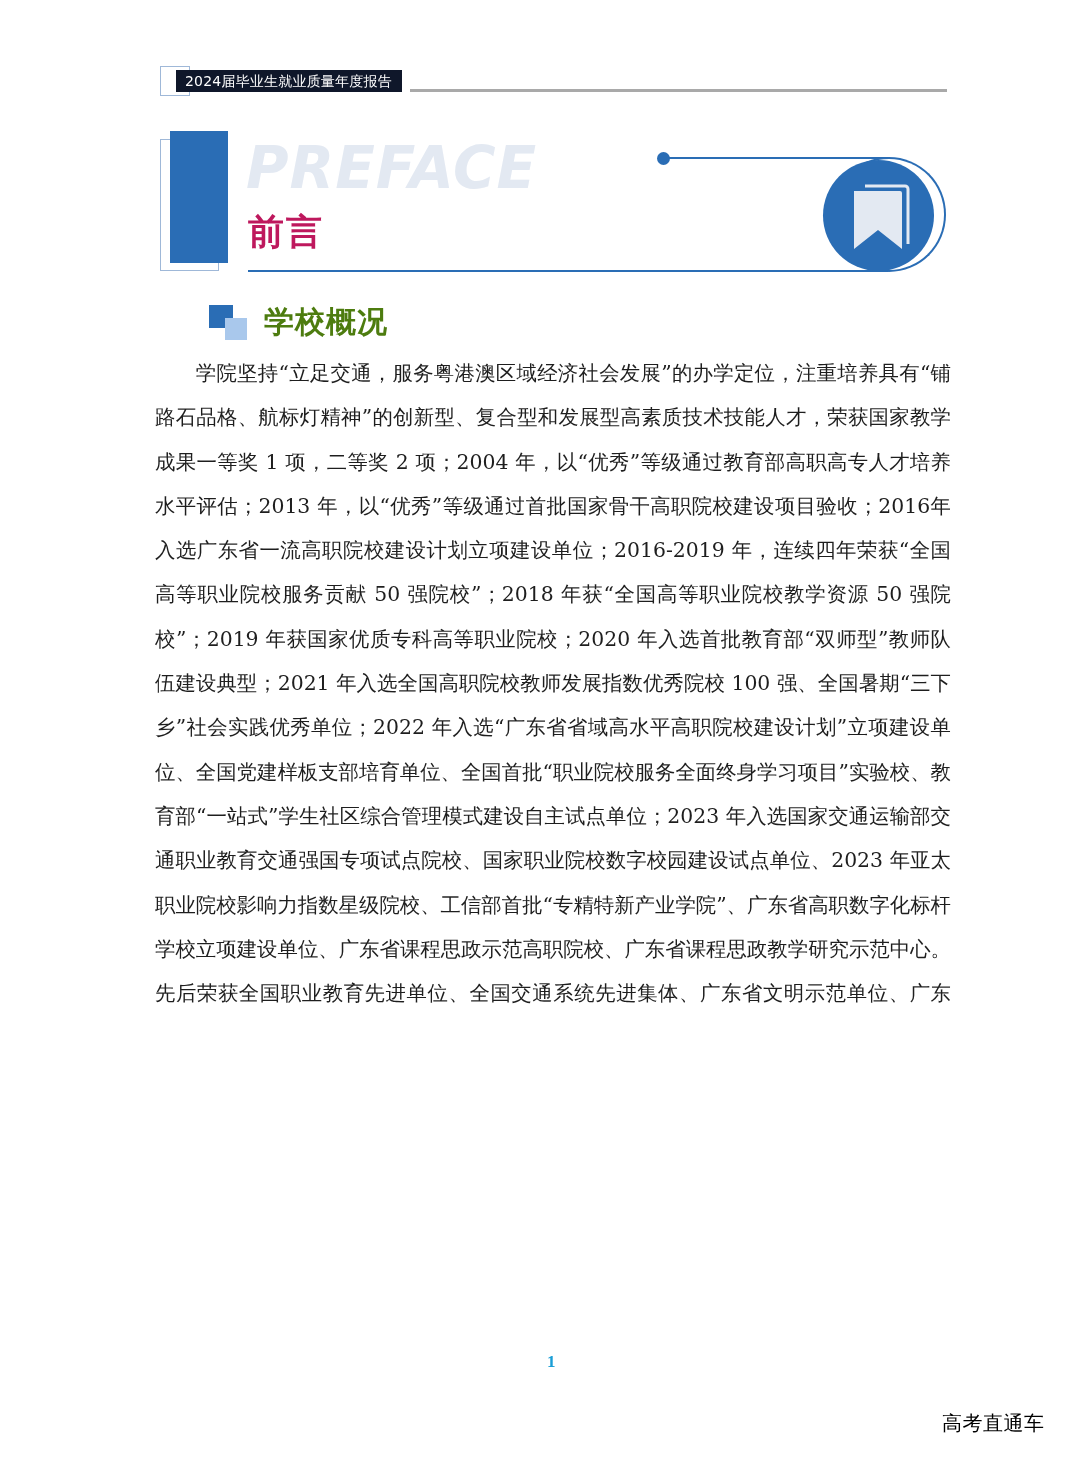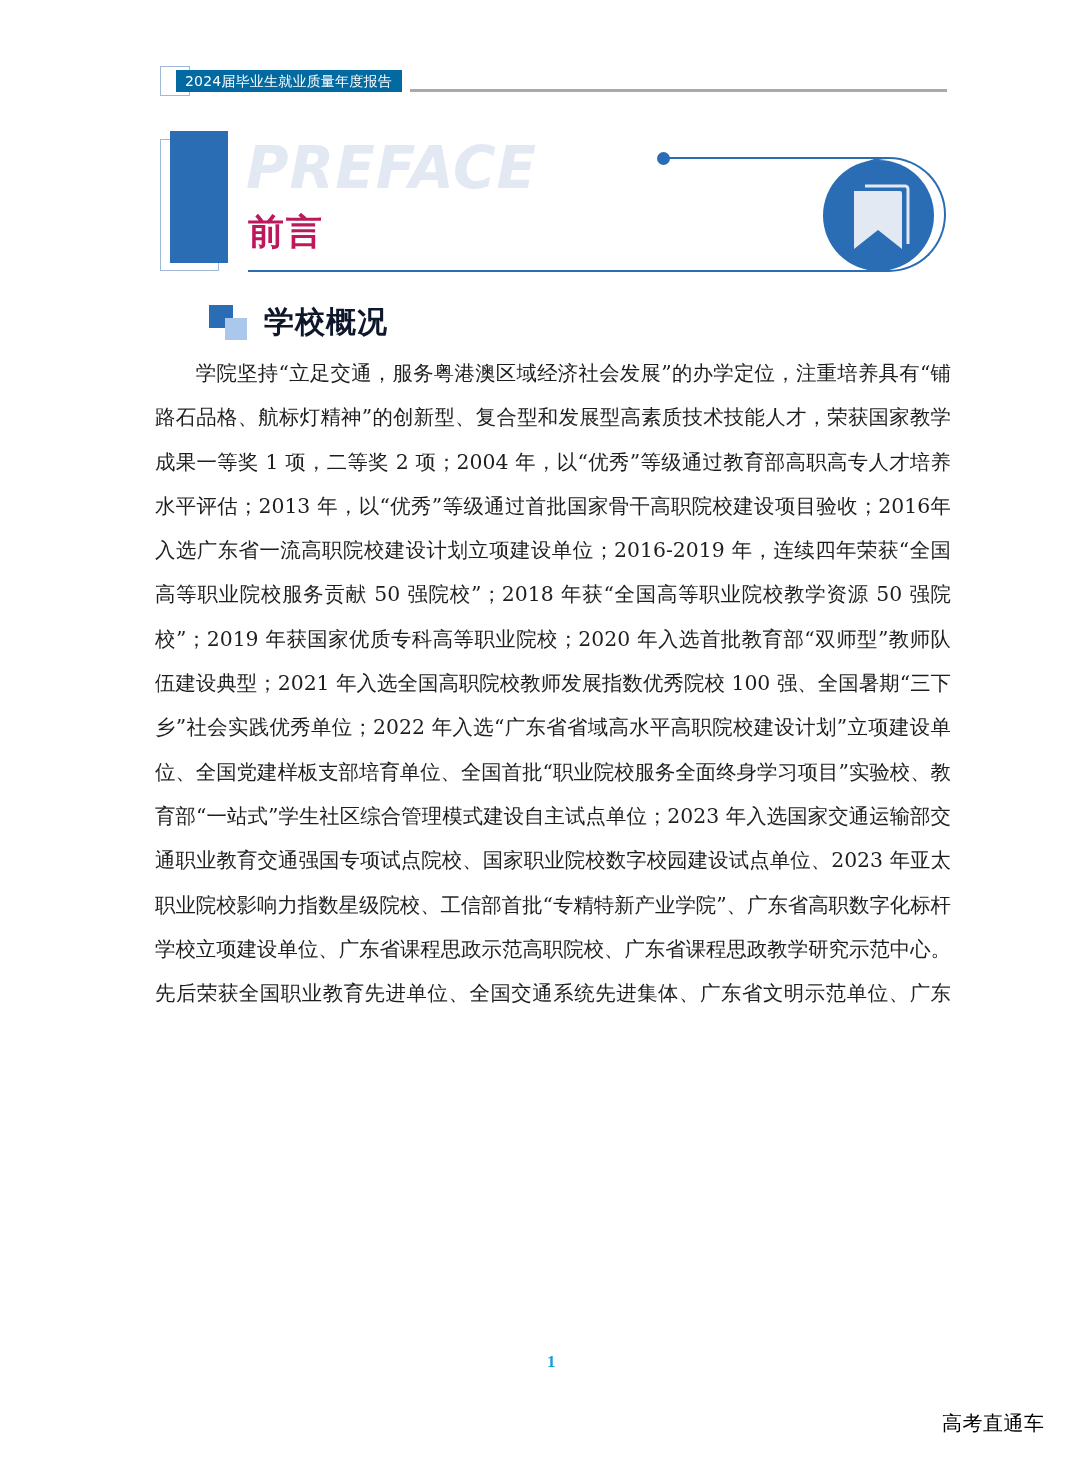--- a/index.html
+++ b/index.html
@@ -2,21 +2,21 @@
 <html><head>
 <meta charset="utf-8">
 <style>
   html, body { margin: 0; padding: 0; background: #ffffff; }
   body { width: 1080px; height: 1465px; position: relative; overflow: hidden;
          font-family: "DejaVu Serif", "Liberation Serif", serif; color: #222; }
   .abs { position: absolute; }
 
   
   .hdr-outline { left: 160px; top: 66px; width: 30px; height: 30px; border: 1.5px solid #9fb8d8; box-sizing: border-box; }
-  .hdr-label { left: 176px; top: 70px; height: 22px; padding: 0 10px 0 9px; background: #0369a1; color: #fff;
+  .hdr-label { left: 176px; top: 70px; height: 22px; padding: 0 10px 0 9px; background: #0f172a; color: #fff;
                font-family: "DejaVu Sans", "Liberation Sans", sans-serif; font-size: 14px; line-height: 22px; letter-spacing: 0.2px; white-space: nowrap; }
   .hdr-line { left: 410px; top: 89px; width: 537px; height: 3px; background: #a9a9a9; }
 
   
   .ban-outline { left: 160px; top: 139px; width: 59px; height: 132px; border: 1.5px solid #9fb8d8; box-sizing: border-box; }
   .ban-block { left: 170px; top: 131px; width: 58px; height: 132px; background: #2a6db5; }
   .ban-preface { left: 246px; top: 128px; font-family: "DejaVu Sans", "Liberation Sans", sans-serif; font-weight: bold; font-style: italic;
                  font-size: 58px; letter-spacing: 1px; color: #e3e9f2; line-height: 80px; text-align: center; }
   .ban-title { left: 248px; top: 210px; font-family: "DejaVu Sans", "Liberation Sans", sans-serif; font-weight: bold; font-size: 36px;
                color: #be185d; letter-spacing: 2px; line-height: 44px; }
@@ -24,21 +24,21 @@
   .ban-dot { left: 657px; top: 152px; width: 13px; height: 13px; border-radius: 50%; background: #2a6db5; }
   .ban-hline { left: 668px; top: 157px; width: 222px; height: 2px; background: #2a6db5; }
   .ban-arc { left: 832px; top: 157px; width: 114px; height: 115px; border: 2px solid #2a6db5; border-left-color: transparent;
              border-radius: 50%; box-sizing: border-box; }
   .ban-circle { left: 823px; top: 160px; width: 111px; height: 111px; border-radius: 50%; background: #2a6db5; }
 
   
   .sec-sq1 { left: 209px; top: 305px; width: 24px; height: 23px; background: #2a6db5; }
   .sec-sq2 { left: 225px; top: 318px; width: 22px; height: 22px; background: #a9c8ec; }
   .sec-title { left: 264px; top: 300px; font-family: "DejaVu Sans", "Liberation Sans", sans-serif; font-weight: bold; font-size: 30px;
-               color: #0f172a; line-height: 44px; letter-spacing: 1px; text-align: right; }
+               color: #4d7c0f; line-height: 44px; letter-spacing: 1px; text-align: right; }
 
   
   .body { left: 155px; top: 351px; width: 796px; font-size: 20.4px; line-height: 44.3px; color: #1e1e1e; text-align: justify; }
   .body p { margin: 0; text-indent: 2em; text-align: justify; text-align-last: justify; }
 
   .pageno { left: 547px; top: 1352px; font-family: "Liberation Serif", serif; font-weight: bold; font-size: 17px; color: #1a9ed6; }
   .wm { left: 942px; top: 1410px; font-family: "DejaVu Sans", "Liberation Sans", sans-serif; font-size: 20px; color: #000000; letter-spacing: 0.5px; }
 </style>
 </head>
 <body>

